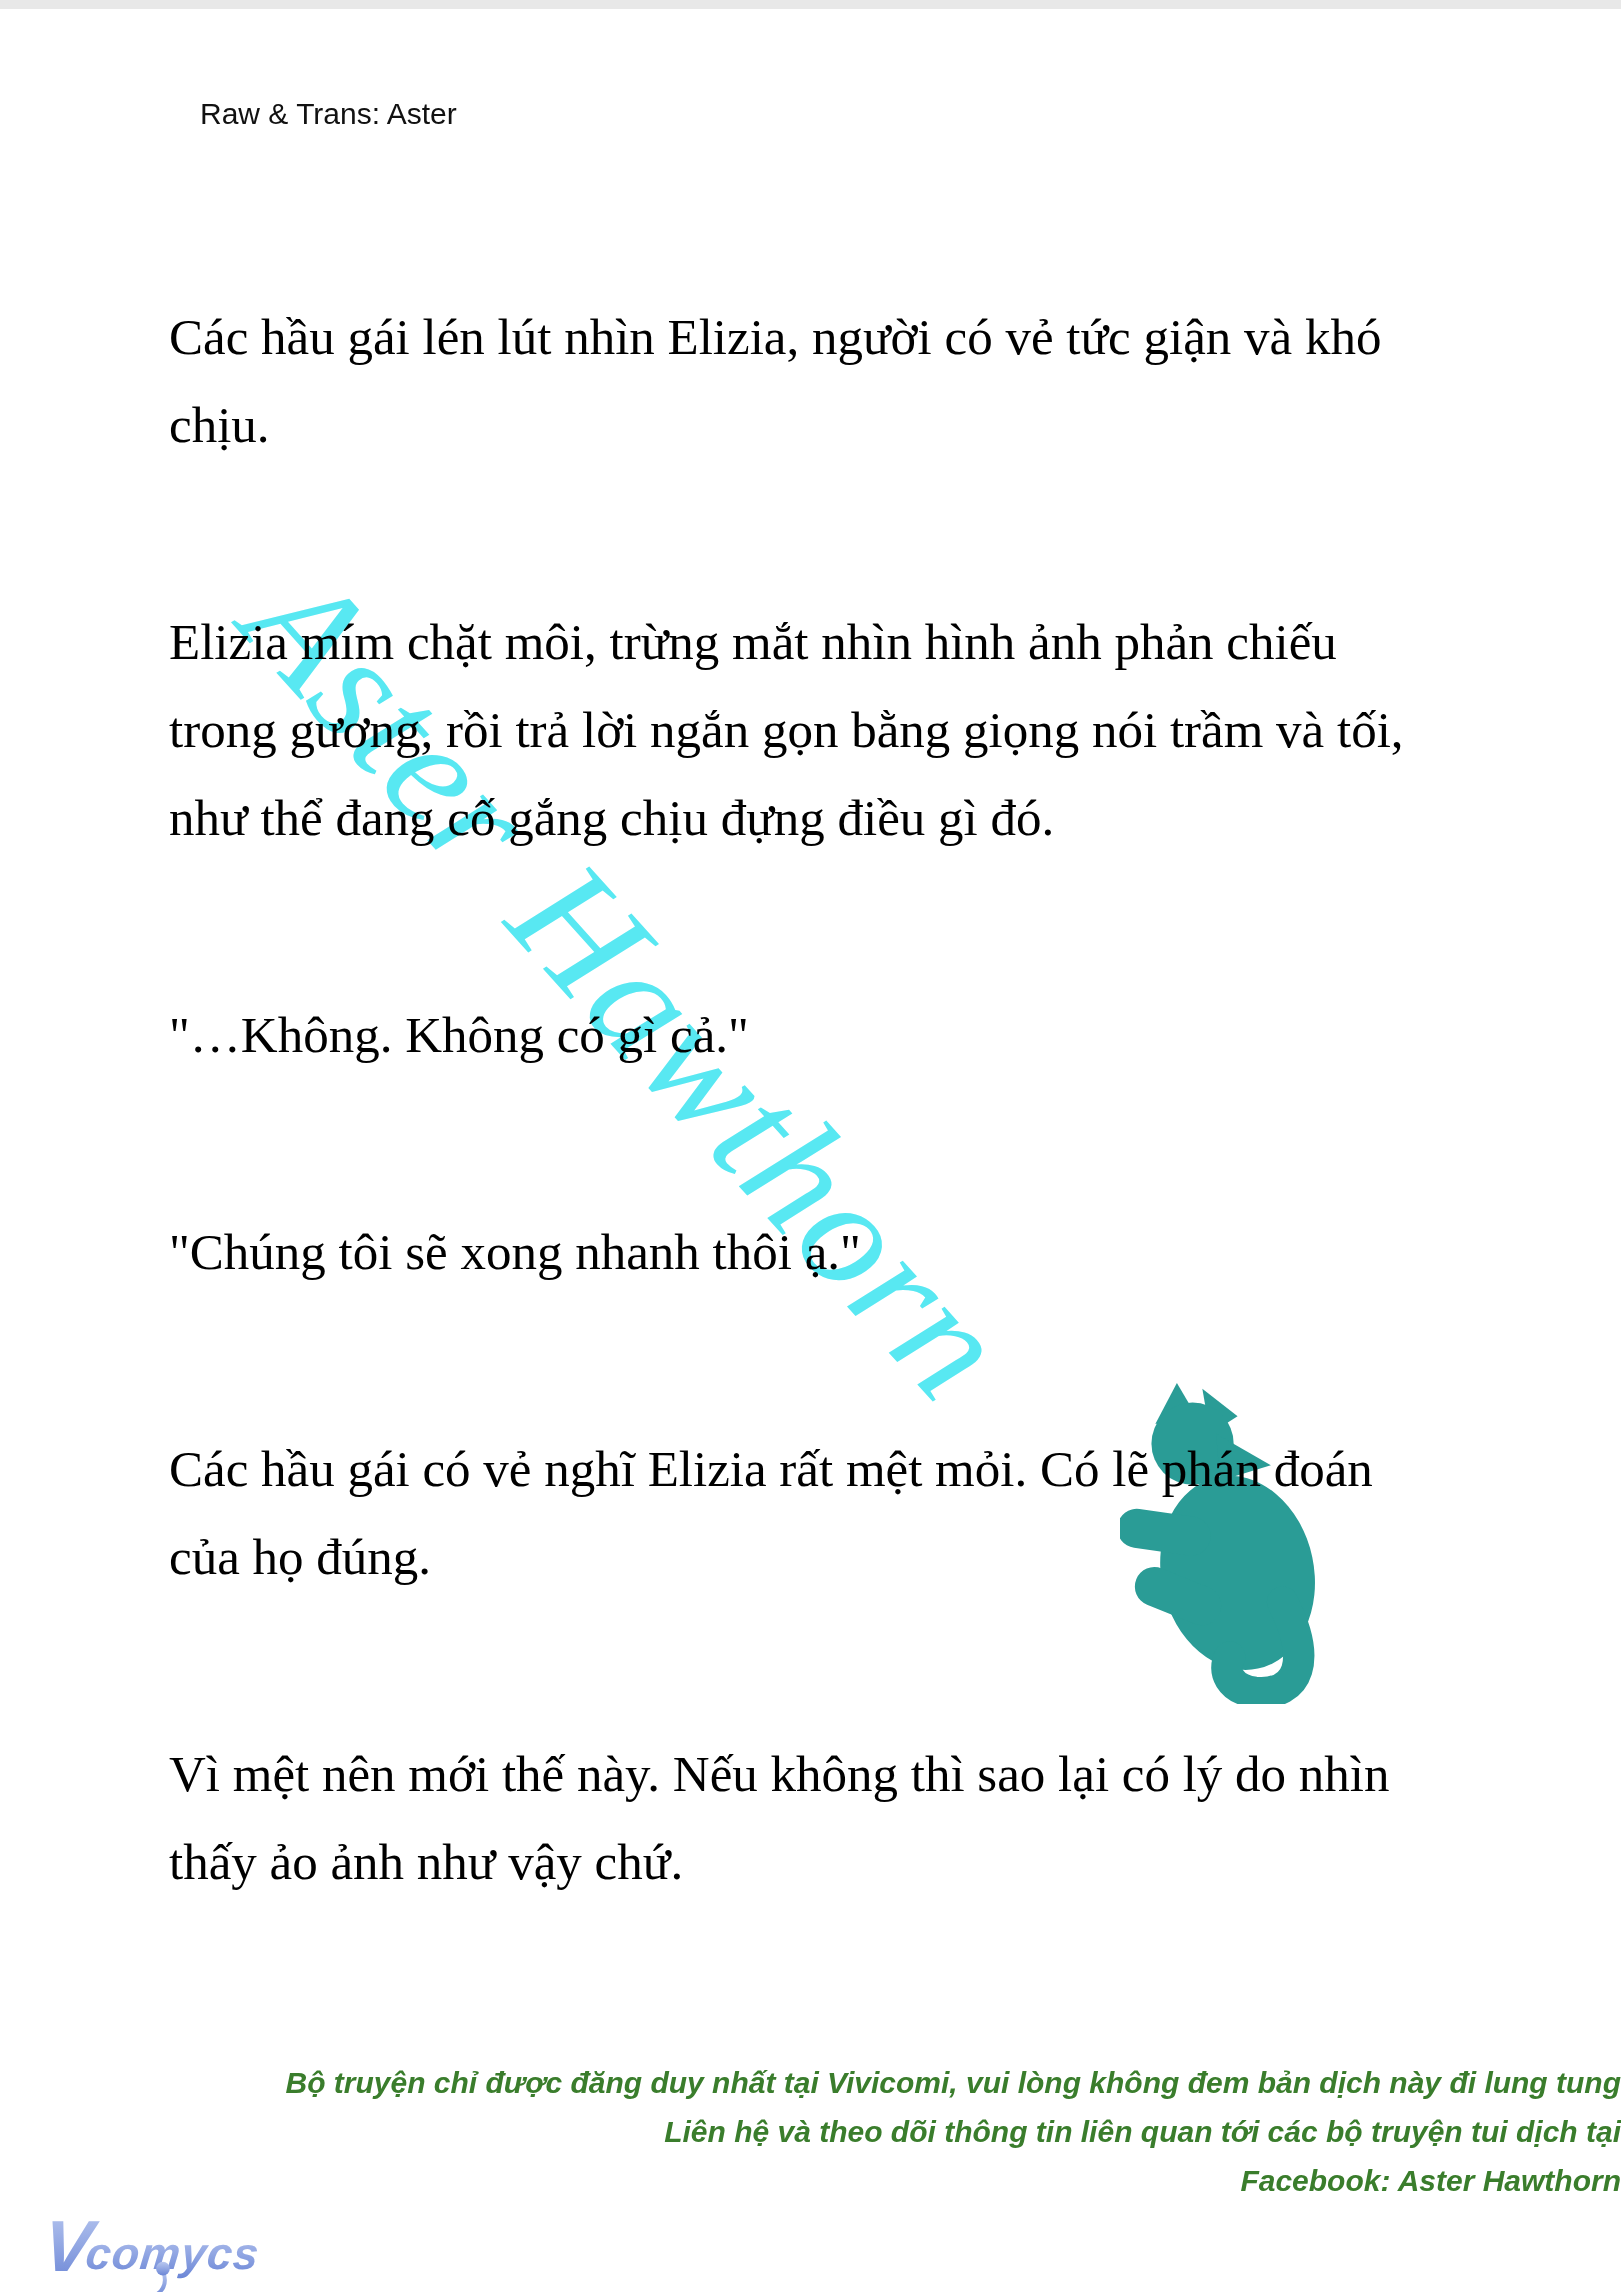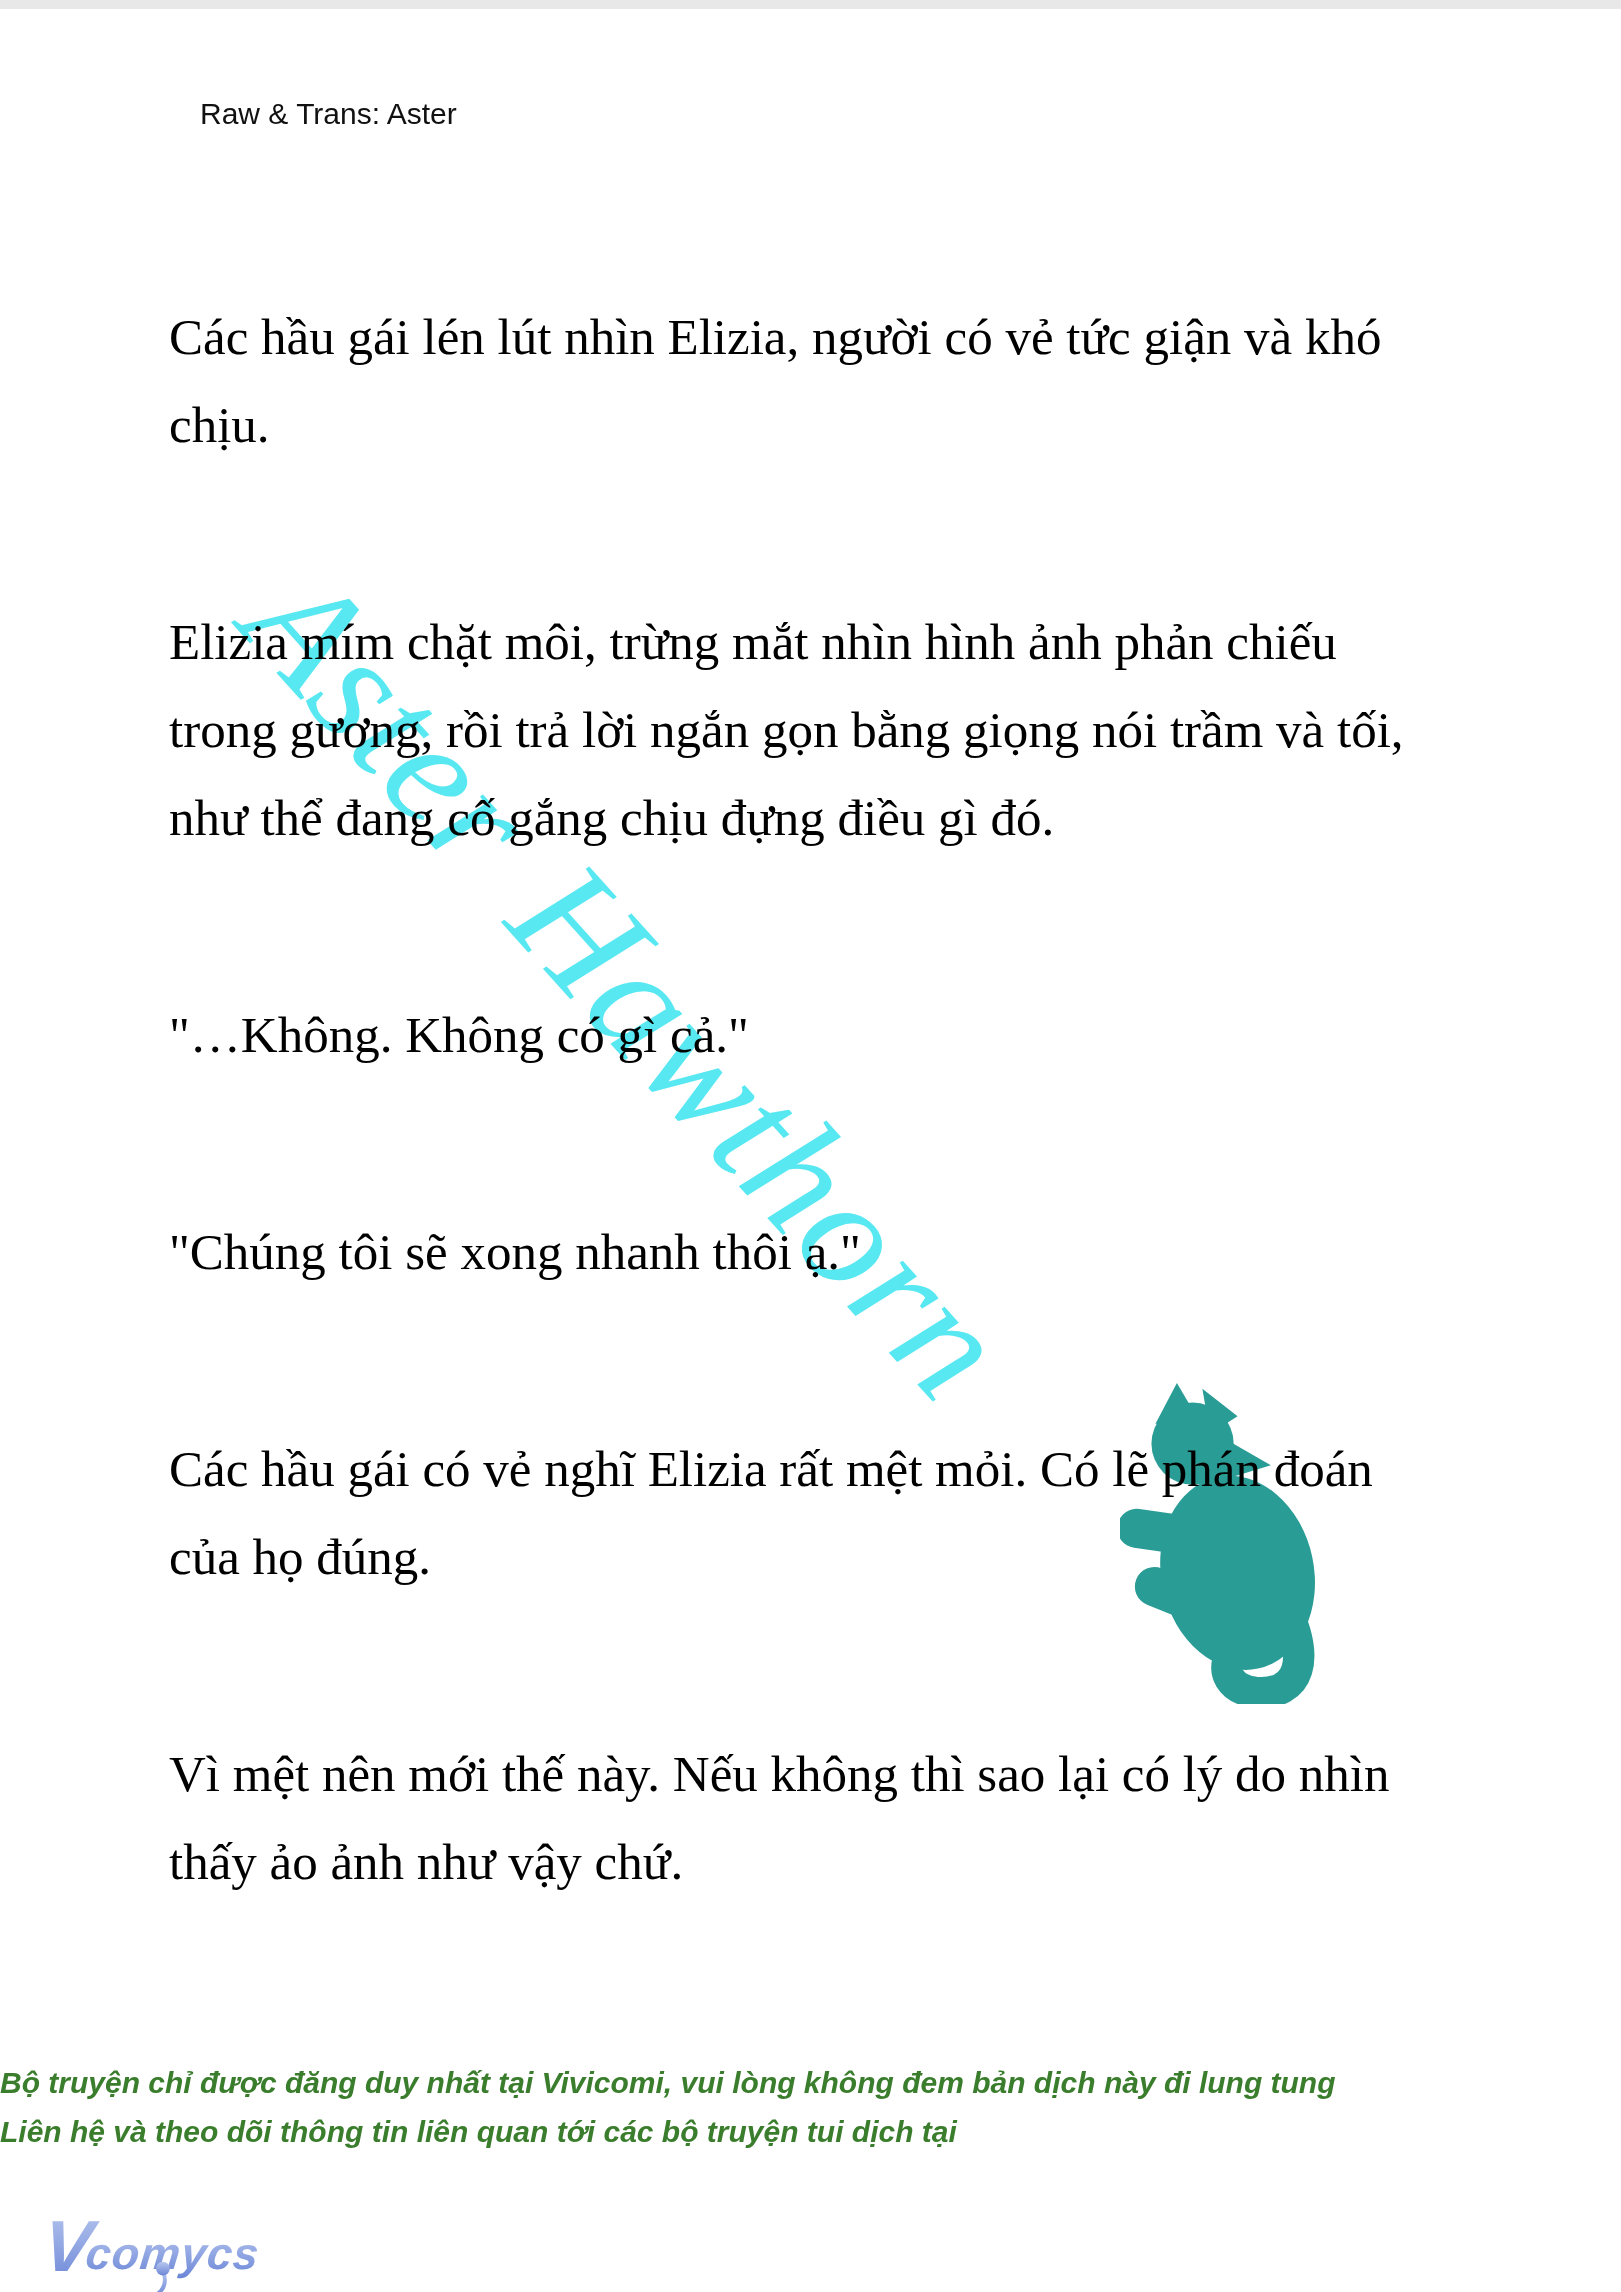--- a/index.html
+++ b/index.html
@@ -45,21 +45,21 @@
     width:1313px;
     font-size:51px;
     line-height:88px;
     color:#000000;
     z-index:1;
   }
   .content p{margin:0 0 129px 0;}
   .footer{
     position:absolute;
     left:0;right:0;top:2049px;
-    text-align:left;
+    text-align:right;
     font-family:"Liberation Sans", sans-serif;
     font-style:italic;
     font-weight:bold;
     font-size:30px;
     line-height:49px;
     z-index:1;
   }
   .logo{
     position:absolute;
     left:15.7px;top:2201px;
@@ -94,20 +94,21 @@
       <p>Elizia mím chặt môi, trừng mắt nhìn hình ảnh phản chiếu<br>trong gương, rồi trả lời ngắn gọn bằng giọng nói trầm và tối,<br>như thể đang cố gắng chịu đựng điều gì đó.</p>
       <p>"…Không. Không có gì cả."</p>
       <p>"Chúng tôi sẽ xong nhanh thôi ạ."</p>
       <p>Các hầu gái có vẻ nghĩ Elizia rất mệt mỏi. Có lẽ phán đoán<br>của họ đúng.</p>
       <p>Vì mệt nên mới thế này. Nếu không thì sao lại có lý do nhìn<br>thấy ảo ảnh như vậy chứ.</p>
     </div>
 
   <div class="footer" style="color: rgb(58, 125, 44);">
       <div>Bộ truyện chỉ được đăng duy nhất tại Vivicomi, vui lòng không đem bản dịch này đi lung tung</div>
       <div>Liên hệ và theo dõi thông tin liên quan tới các bộ truyện tui dịch tại</div>
+      <div>Facebook: Aster Hawthorn</div>
     </div>
 
   <svg class="logo" viewBox="0 0 250 90" aria-hidden="true">
     <defs>
       <linearGradient id="logograd" x1="0" y1="0" x2="0" y2="1">
         <stop offset="0" stop-color="#b9c8f0"></stop>
         <stop offset="1" stop-color="#6b86d6"></stop>
       </linearGradient>
     </defs>
     <g fill="url(#logograd)" font-family="Liberation Sans, sans-serif" font-style="italic" font-weight="bold" transform="skewX(-6)">

